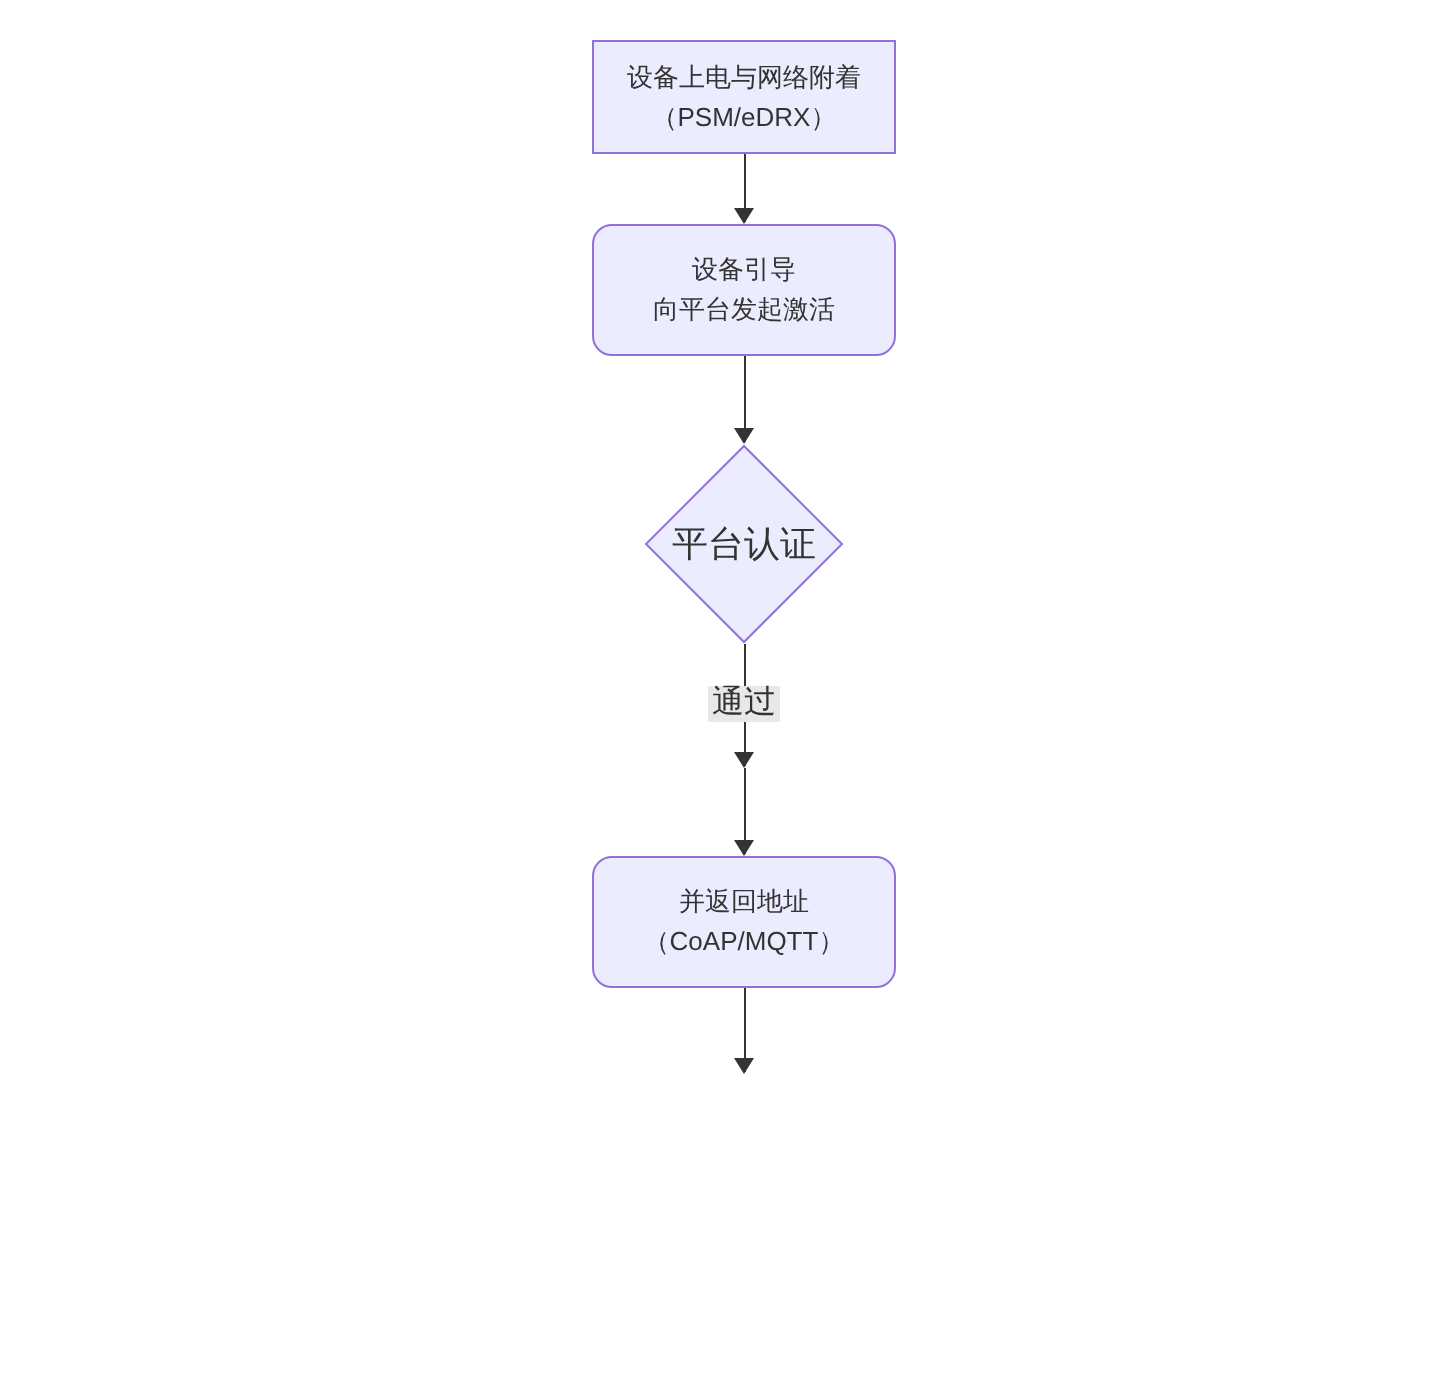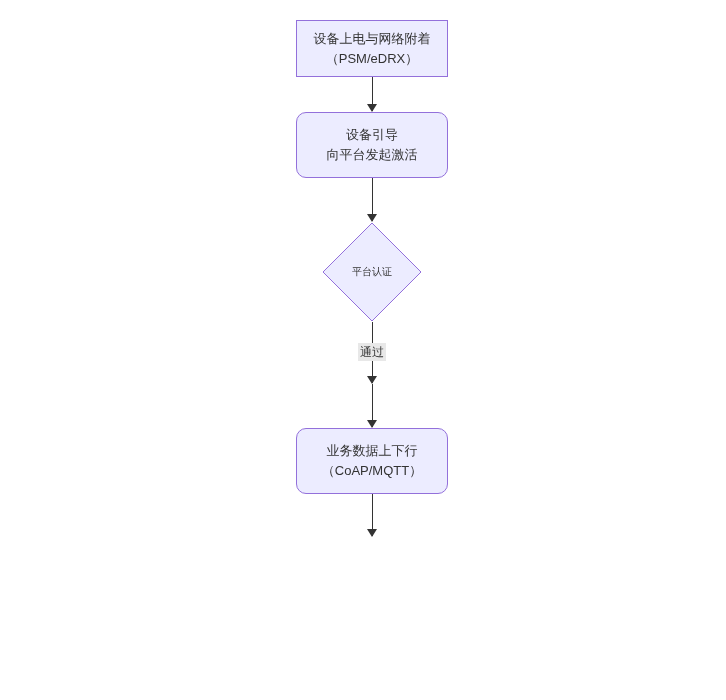--- a/index.html
+++ b/index.html
@@ -58,21 +58,21 @@
     border-right: 5px solid transparent;
     border-top: 8px solid var(--edge-color, #333333);
   }
   .edge-label {
     position: absolute;
     top: 21px;
     left: 50%;
     transform: translateX(-50%);
     background: var(--edge-label-bg, #e8e8e8);
     color: var(--text-color, #333333);
-    font-size: 12px;
+    font-size: 16px;
     line-height: 18px;
     padding: 0 2px;
     white-space: nowrap;
   }
   .diamond-wrap {
     position: relative;
     width: 100px;
     height: 100px;
   }
   .diamond-wrap svg { display: block; }
@@ -81,21 +81,21 @@
     stroke: var(--node-stroke, #9370DB);
     stroke-width: 1;
   }
   .diamond-label {
     position: absolute;
     inset: 0;
     display: flex;
     align-items: center;
     justify-content: center;
     color: var(--text-color, #333333);
-    font-size: 10px;
+    font-size: 18px;
     white-space: nowrap;
   }
   .h57 { height: 57px; }
   .h65 { height: 65px; }
   .h66 { height: 66px; border-radius: 10px; }
   .e35 { height: 35px; }
   .e43 { height: 43px; }
   .e44 { height: 44px; }
   .e62 { height: 62px; }
 </style>
@@ -138,21 +138,21 @@
       <span class="arrowhead"></span>
     </div>
 
 
     <div class="edge e44">
       <span class="edge-line"></span>
       <span class="arrowhead"></span>
     </div>
 
     <div class="node-rect h66">
-      <span>业务数据上下行</span>
+      <span>并返回地址</span>
       <span>（CoAP/MQTT）</span>
     </div>
 
     <div class="edge e43">
       <span class="edge-line"></span>
       <span class="arrowhead"></span>
     </div>
 
 
   </div>

